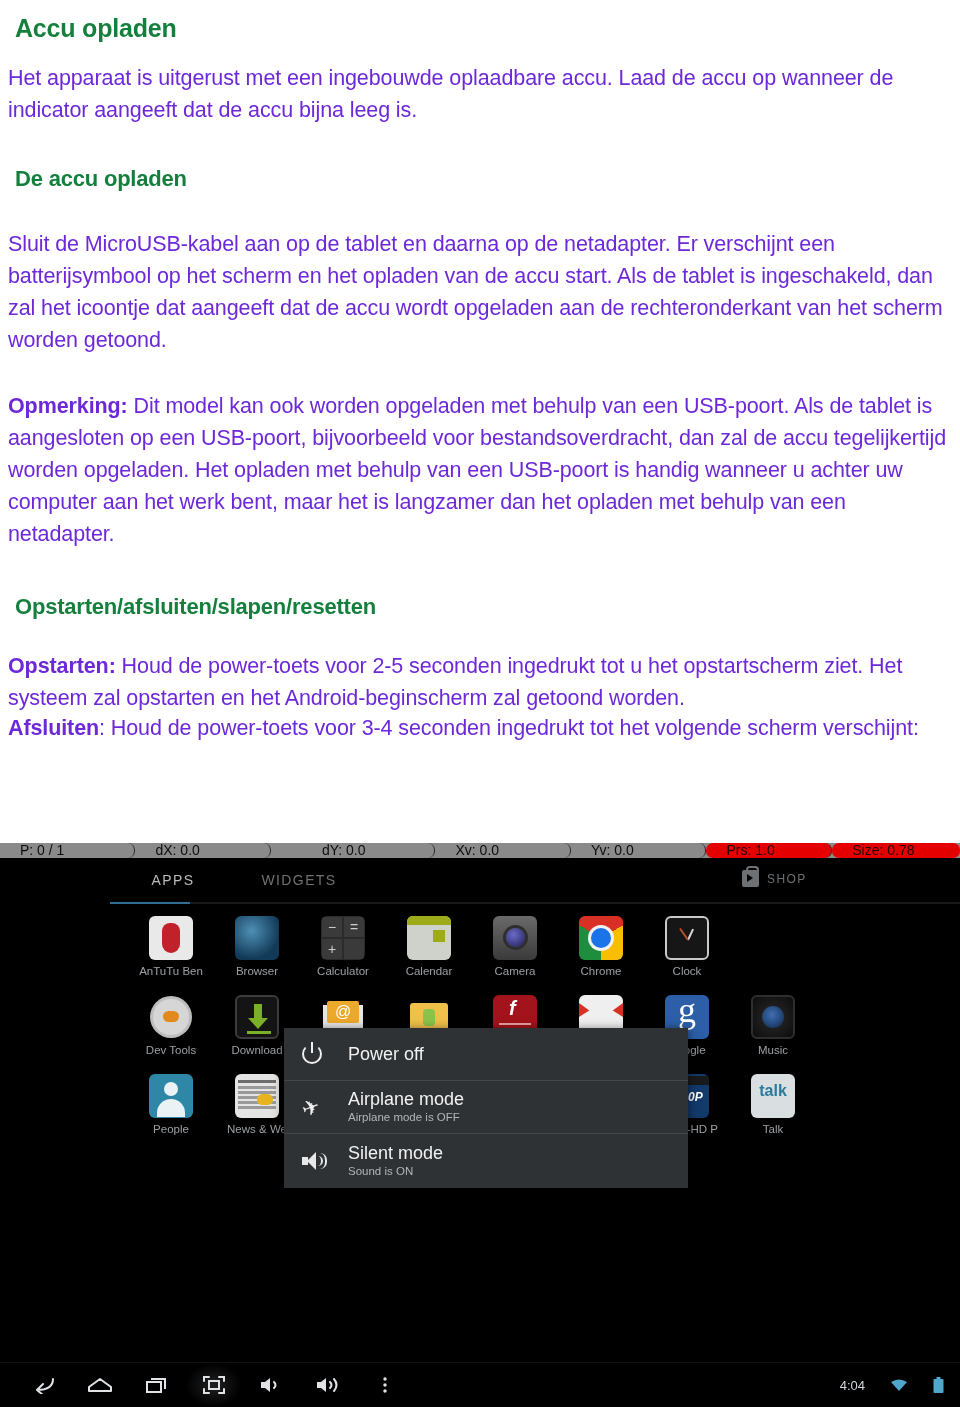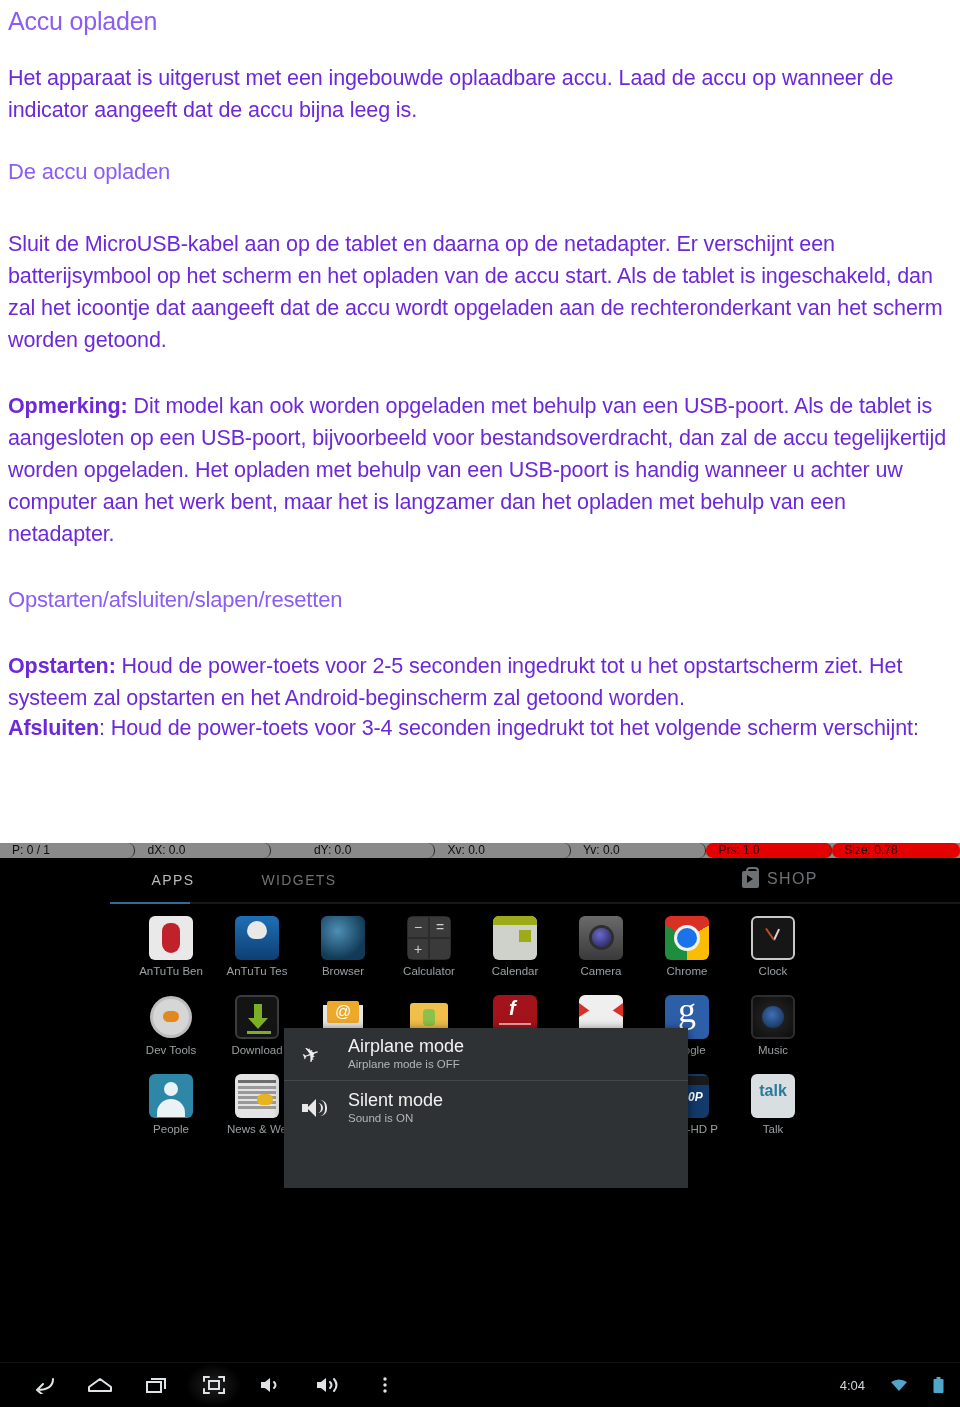--- a/index.html
+++ b/index.html
@@ -6,23 +6,23 @@
   body{
     width:960px;height:1407px;overflow:hidden;
     font-family:"Liberation Sans", sans-serif;
     -webkit-font-smoothing:antialiased;
   }
   .page{position:relative;width:960px;height:1407px;background:#fff;}
 
   
   .doc{padding:0 10px 0 10px;}
   h1.red, h2.red{
-    color:#8b5cf6;
-    font-weight:normal;
-    margin:0;
+    color:#15803d;
+    font-weight:bold;
+    margin:7px;
     letter-spacing:-0.2px;
   }
   h1.red{font-size:25px;line-height:30px;}
   h2.red{font-size:22px;line-height:28px;}
   p.body{
     color:#6d28d9;
     font-size:21.5px;
     line-height:32px;
     margin:0;
     letter-spacing:-0.1px;
@@ -43,22 +43,22 @@
     position:absolute;left:0;top:843px;width:960px;height:564px;
     background:#000;overflow:hidden;
   }
 
   
   .ptrbar{
     position:absolute;left:0;top:0;width:960px;height:15px;
     display:flex;background:#8a8a8a;
   }
   .ptrbar .cell{
-    font-size:12px;line-height:15px;color:#0d0d0d;
-    padding-left:12px;box-sizing:border-box;
+    font-size:14px;line-height:15px;color:#0d0d0d;
+    padding-left:20px;box-sizing:border-box;
     border-right:1px solid #2b2b2b;
     white-space:nowrap;overflow:hidden;
     font-family:"Liberation Sans", sans-serif;
     border-radius:7px;
   }
   .ptrbar .c0{width:140px;}
   .ptrbar .c1{width:140px;}
   .ptrbar .c2{width:138px;margin-left:31px;}
   .ptrbar .c3{width:140px;}
   .ptrbar .c4{width:140px;}
@@ -74,21 +74,21 @@
     letter-spacing:1.4px;padding-bottom:12px;position:relative;
   }
   .tab.inactive{color:#6e7173;}
   .tab-underline{
     position:absolute;left:110px;top:44px;width:852px;height:2px;background:#16181a;
   }
   .tab-underline .active{position:absolute;left:0;top:0;width:80px;height:2px;background:#2f6e91;}
 
   .shop{
     position:absolute;left:742px;top:12px;display:flex;align-items:center;gap:8px;
-    color:#6e7173;font-size:16px;letter-spacing:1.4px;
+    color:#6e7173;font-size:12px;letter-spacing:1.4px;
   }
   .shopbag{
     width:17px;height:17px;background:#6e7173;border-radius:2px;position:relative;
   }
   .shopbag:before{
     content:"";position:absolute;left:4px;top:-4px;width:9px;height:5px;
     border:2px solid #6e7173;border-bottom:none;border-radius:4px 4px 0 0;
   }
   .shopbag:after{
     content:"";position:absolute;left:5px;top:4px;border-left:6px solid #000;
@@ -331,24 +331,20 @@
       </div>
 
       <div class="grid">
 
         <div class="row">
           <div class="app">
             <div class="ico ic-antutu-bench"></div>
             <span class="lbl">AnTuTu Ben</span>
           </div>
           <div class="app">
-            <div class="ico ic-antutu-test"></div>
-            <span class="lbl">AnTuTu Tes</span>
-          </div>
-          <div class="app">
             <div class="ico ic-browser"></div>
             <span class="lbl">Browser</span>
           </div>
           <div class="app">
             <div class="ico ic-calc">
               <span class="q q1">−</span>
                 <span class="q q2">=</span>
                 <span class="q q3">+</span>
                 <span class="q q4"></span>
             </div>
@@ -505,20 +501,28 @@
           <rect x="0.5" y="2" width="10" height="14" rx="1" fill="#4fa8cc"></rect>
         </svg>
       </div>
     </div>
 
   </div>
 
   <div class="dialog">
     <div class="dlg-item">
       <div class="dlg-ico">
+          <span class="ic-power"></span>
+        </div>
+      <div class="dlg-txt">
+        <div class="t1">Power off</div>
+      </div>
+    </div>
+    <div class="dlg-item">
+      <div class="dlg-ico">
           <span class="ic-plane">✈</span>
         </div>
       <div class="dlg-txt">
         <div class="t1">Airplane mode</div>
         <div class="t2">Airplane mode is OFF</div>
       </div>
     </div>
     <div class="dlg-item">
       <div class="dlg-ico">
         <span class="ic-speaker">

